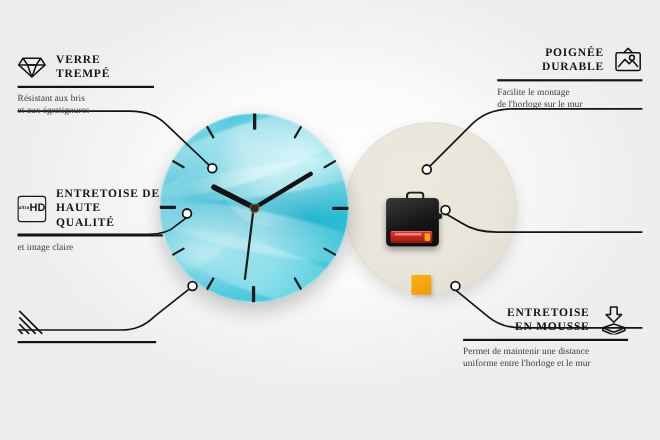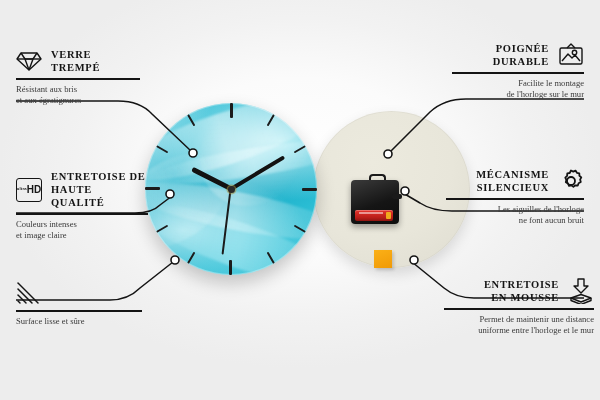--- a/index.html
+++ b/index.html
@@ -61,30 +61,30 @@
   
   .feat{position:absolute;}
   .feat .head{display:flex;align-items:center;gap:9px;}
   .feat.left .head{justify-content:flex-start;}
   .feat.right .head{justify-content:flex-end;}
   .ttl{font-size:10.5px;font-weight:bold;letter-spacing:.7px;color:#141414;line-height:13px;
        font-family:"Liberation Serif",serif;}
   .feat.right .ttl{text-align:right;}
   .rule{height:1.5px;background:#141414;margin:4px 0 4px;}
   .sub{font-size:8.6px;color:#3a3a3a;line-height:11.2px;font-family:"Liberation Serif",serif;}
-  .feat.right .sub{text-align:right;}
+  .feat.right .sub{text-align:left;}
   .ico{width:26px;height:26px;flex:0 0 26px;display:flex;align-items:center;justify-content:center;}
   .ico svg{display:block;}
 
   #feat-verre{left:16px;top:48px;width:124px;}
   #feat-impression{left:16px;top:170px;width:132px;}
   #feat-bords{left:16px;top:280px;width:126px;}
   #feat-poignee{left:452px;top:42px;width:132px;}
   #feat-mecanisme{left:446px;top:168px;width:138px;}
-  #feat-entretoise{left:444px;top:278px;width:150px;}
+  #feat-entretoise{left:421px;top:278px;width:150px;}
 
   .hdbox{width:25px;height:22px;border:1.6px solid #151515;border-radius:3px;
          display:flex;flex-direction:row;align-items:center;justify-content:space-between;line-height:1;}
   .hdbox .u{font-size:4.2px;font-weight:bold;letter-spacing:.2px;color:#151515;font-family:"Liberation Sans",sans-serif;}
   .hdbox .h{font-size:10px;font-weight:bold;color:#151515;font-family:"Liberation Sans",sans-serif;margin-top:.5px;}
 </style>
 </head>
 <body>
 
 <div id="stage">
@@ -208,39 +208,37 @@
           <span class="u">ultra</span>
           <span class="h">HD</span>
         </span>
       </span>
       <span>
         <div class="ttl">ENTRETOISE DE</div>
         <div class="ttl">HAUTE QUALITÉ</div>
       </span>
     </div>
     <div class="rule"></div>
-    <div class="sub">Couleurs intenses</div>
     <div class="sub">et image claire</div>
   </div>
 
   <div class="feat left" id="feat-bords">
     <div class="head">
       <span class="ico">
         <svg width="26" height="24" viewBox="0 0 26 24">
           <g stroke="#141414" stroke-width="1.5" stroke-linecap="round">
             <path d="M2,2 L22,22"></path>
               <path d="M2,8 L16,22"></path>
               <path d="M2,14 L10,22"></path>
               <path d="M2,20 L4,22"></path>
           </g>
         </svg>
       </span>
     </div>
     <div class="rule"></div>
-    <div class="sub">Surface lisse et sûre</div>
   </div>
 
   <div class="feat right" id="feat-poignee">
     <div class="head">
       <span>
         <div class="ttl">POIGNÉE</div>
         <div class="ttl">DURABLE</div>
       </span>
       <span class="ico">
         <svg width="26" height="24" viewBox="0 0 26 24">
@@ -251,39 +249,20 @@
             <circle cx="16.5" cy="9.5" r="2.2"></circle>
           </g>
         </svg>
       </span>
     </div>
     <div class="rule"></div>
     <div class="sub">Facilite le montage</div>
     <div class="sub">de l'horloge sur le mur</div>
   </div>
 
-  <div class="feat right" id="feat-mecanisme">
-    <div class="head">
-      <span>
-        <div class="ttl">MÉCANISME</div>
-        <div class="ttl">SILENCIEUX</div>
-      </span>
-      <span class="ico">
-        <svg width="26" height="26" viewBox="0 0 26 26">
-          <g fill="none" stroke="#141414" stroke-width="1.8" stroke-linejoin="round">
-            <path d="M13,2.5 l2.3,1.1 2.2,-1 1.4,2.2 2.4,.5 .1,2.5 1.9,1.6 -1.2,2.2 .7,2.4 -2.2,1.2 -.8,2.3 -2.5,-.2 -1.9,1.6 -2,-1.5 -2.4,.4 -1,-2.3 -2.2,-1.2 .5,-2.4 -1,-2.3 1.8,-1.7 .2,-2.5 2.4,-.4 z"></path>
-            <circle cx="13" cy="13" r="4"></circle>
-          </g>
-        </svg>
-      </span>
-    </div>
-    <div class="rule"></div>
-    <div class="sub">Les aiguilles de l'horloge</div>
-    <div class="sub">ne font aucun bruit</div>
-  </div>
 
   <div class="feat right" id="feat-entretoise">
     <div class="head">
       <span>
         <div class="ttl">ENTRETOISE</div>
         <div class="ttl">EN MOUSSE</div>
       </span>
       <span class="ico">
         <svg width="26" height="26" viewBox="0 0 26 26">
           <g fill="none" stroke="#141414" stroke-width="1.4" stroke-linejoin="round">

